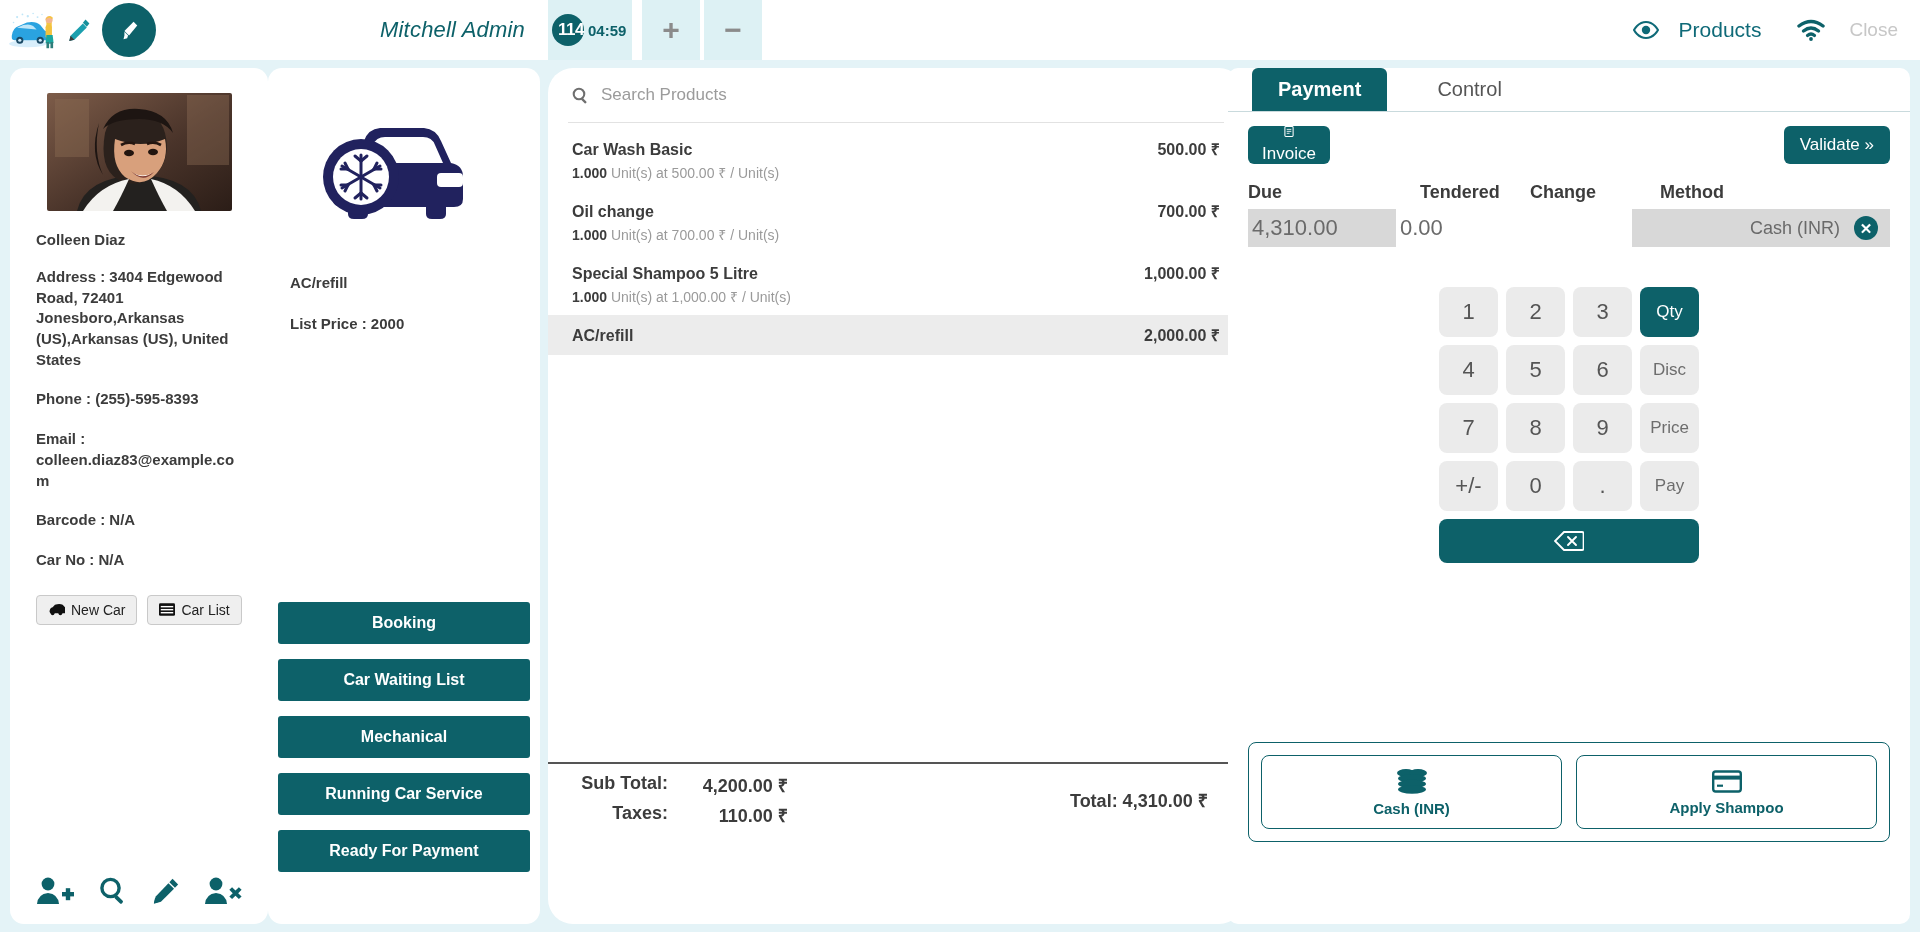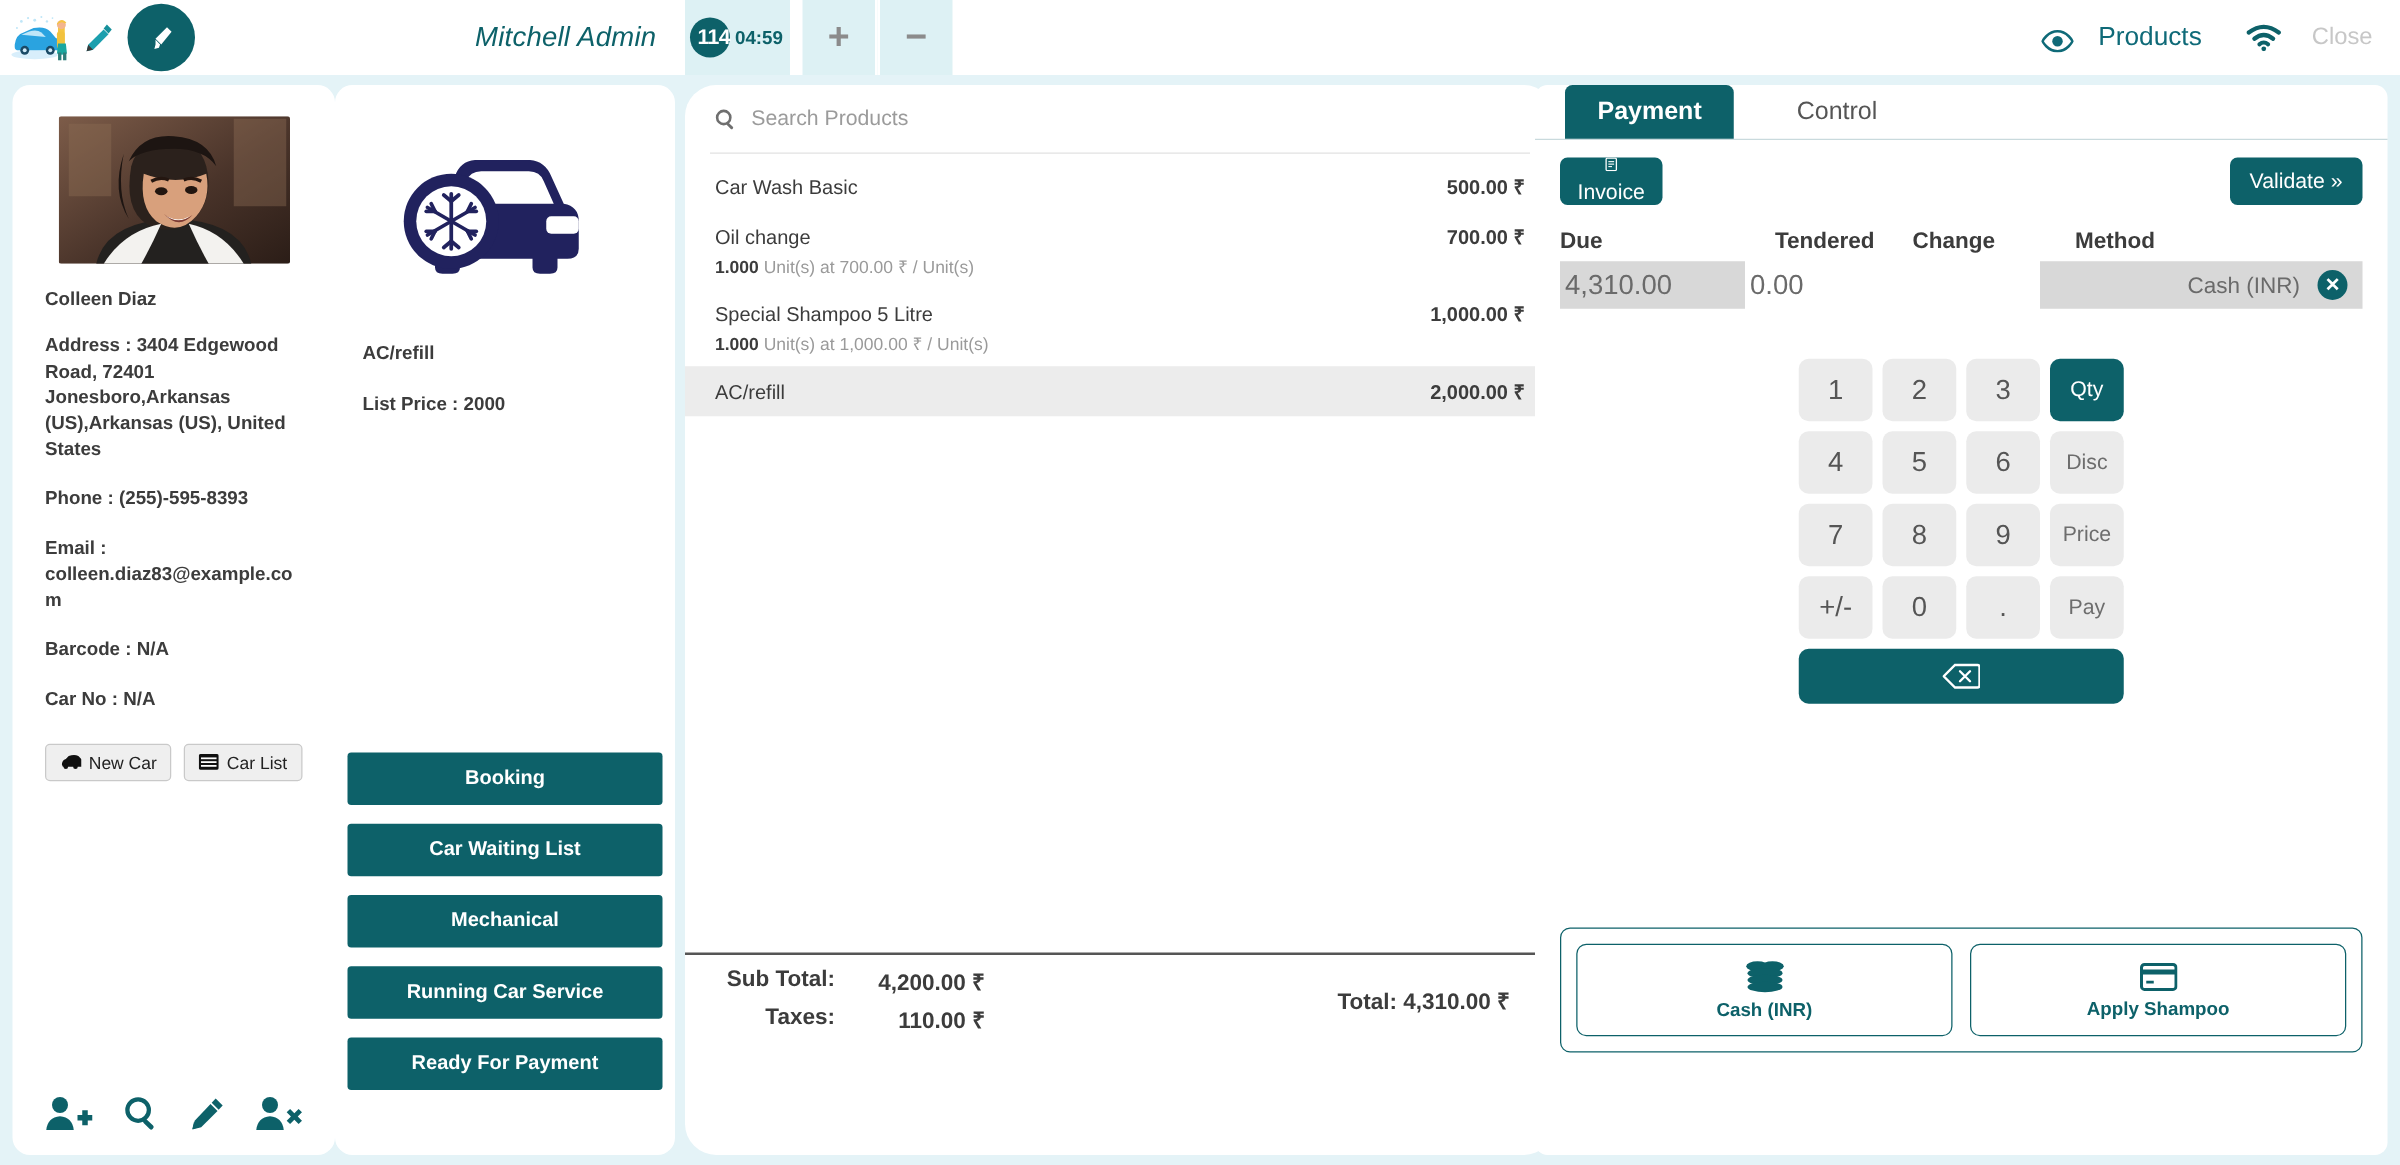--- a/index.html
+++ b/index.html
@@ -50,21 +50,21 @@
   .hdr-btn {
     position: absolute; top: 0; height: 60px; width: 60px;
     background: #ddf1f4; display: flex; align-items: center; justify-content: center;
     border-left: 2px solid #ffffff; cursor: pointer;
   }
   .hdr-btn.plus { left: 640px; }
   .hdr-btn.minus { left: 702px; }
   .pm-glyph { color: #8b8b8b; font-size: 30px; font-weight: bold; line-height: 1; }
 
   .hdr-right { position: absolute; right: 0; top: 0; height: 60px; display: flex; align-items: center; gap: 0; }
-  .hdr-products { display: flex; align-items: flex-end; gap: 20px; color: #0f6a78; font-size: 21px; cursor: pointer; padding: 0 18px;}
+  .hdr-products { display: flex; align-items: center; gap: 20px; color: #0f6a78; font-size: 21px; cursor: pointer; padding: 0 18px;}
   .hdr-wifi { padding: 0 18px; display: flex; align-items: center; }
   .hdr-close { color: #c7c7c7; font-size: 19px; padding: 0 22px 0 6px; cursor: pointer; }
 
   
   .panel { position: absolute; background: #ffffff; border-radius: 14px; }
 
   
   .panel-customer { left: 10px; top: 68px; width: 258px; height: 856px; }
   .cust-photo {
     width: 185px; height: 118px; margin: 25px auto 0; display: block;
@@ -105,21 +105,21 @@
   .search-input {
     border: none; outline: none; font-size: 17px; color: #8a8a8a; width: 100%;
     font-family: "Liberation Sans", sans-serif; background: transparent;
   }
   .search-input::placeholder { color: #9b9b9b; }
   .search-divider { height: 1px; background: #e2e2e2; margin: 0 20px; }
   .order-lines { padding-top: 6px; }
   .order-line { padding: 9px 24px 9px 24px; cursor: pointer; }
   .order-line.selected { background: #ececec; }
   .ol-top { display: flex; justify-content: space-between; align-items: baseline; }
-  .ol-name { font-size: 16px; color: #3c3c3c; font-weight: normal; }
+  .ol-name { font-size: 16px; color: #3c3c3c; font-weight: bold; }
   .ol-price { font-size: 16px; color: #3c3c3c; font-weight: bold; }
   .ol-sub { font-size: 14px; color: #9a9a9a; margin-top: 3px; }
   .ol-sub b { color: #3c3c3c; }
   .totals-sep { position: absolute; left: 0; right: 0; bottom: 160px; height: 2px; background: #555; }
   .totals {
     position: absolute; left: 0; right: 0; bottom: 88px; height: 72px;
     display: flex; align-items: center; padding: 0 24px;
   }
   .totals-left { font-size: 18px; color: #3c3c3c; font-weight: bold; }
   .tot-row { display: flex; }
@@ -412,20 +412,24 @@
       <input class="search-input" type="text" placeholder="Search Products" style="">
     </div>
     <div class="search-divider"></div>
 
     <div class="order-lines">
       <div class="order-line">
         <div class="ol-top">
           <span class="ol-name">Car Wash Basic</span>
           <span class="ol-price">500.00 ₹</span>
         </div>
+        <div class="ol-sub">
+          <b>1.000</b>
+          <span>Unit(s) at 500.00 ₹ / Unit(s)</span>
+        </div>
       </div>
       <div class="order-line">
         <div class="ol-top">
           <span class="ol-name">Oil change</span>
           <span class="ol-price">700.00 ₹</span>
         </div>
         <div class="ol-sub">
           <b>1.000</b>
           <span>Unit(s) at 700.00 ₹ / Unit(s)</span>
         </div>

